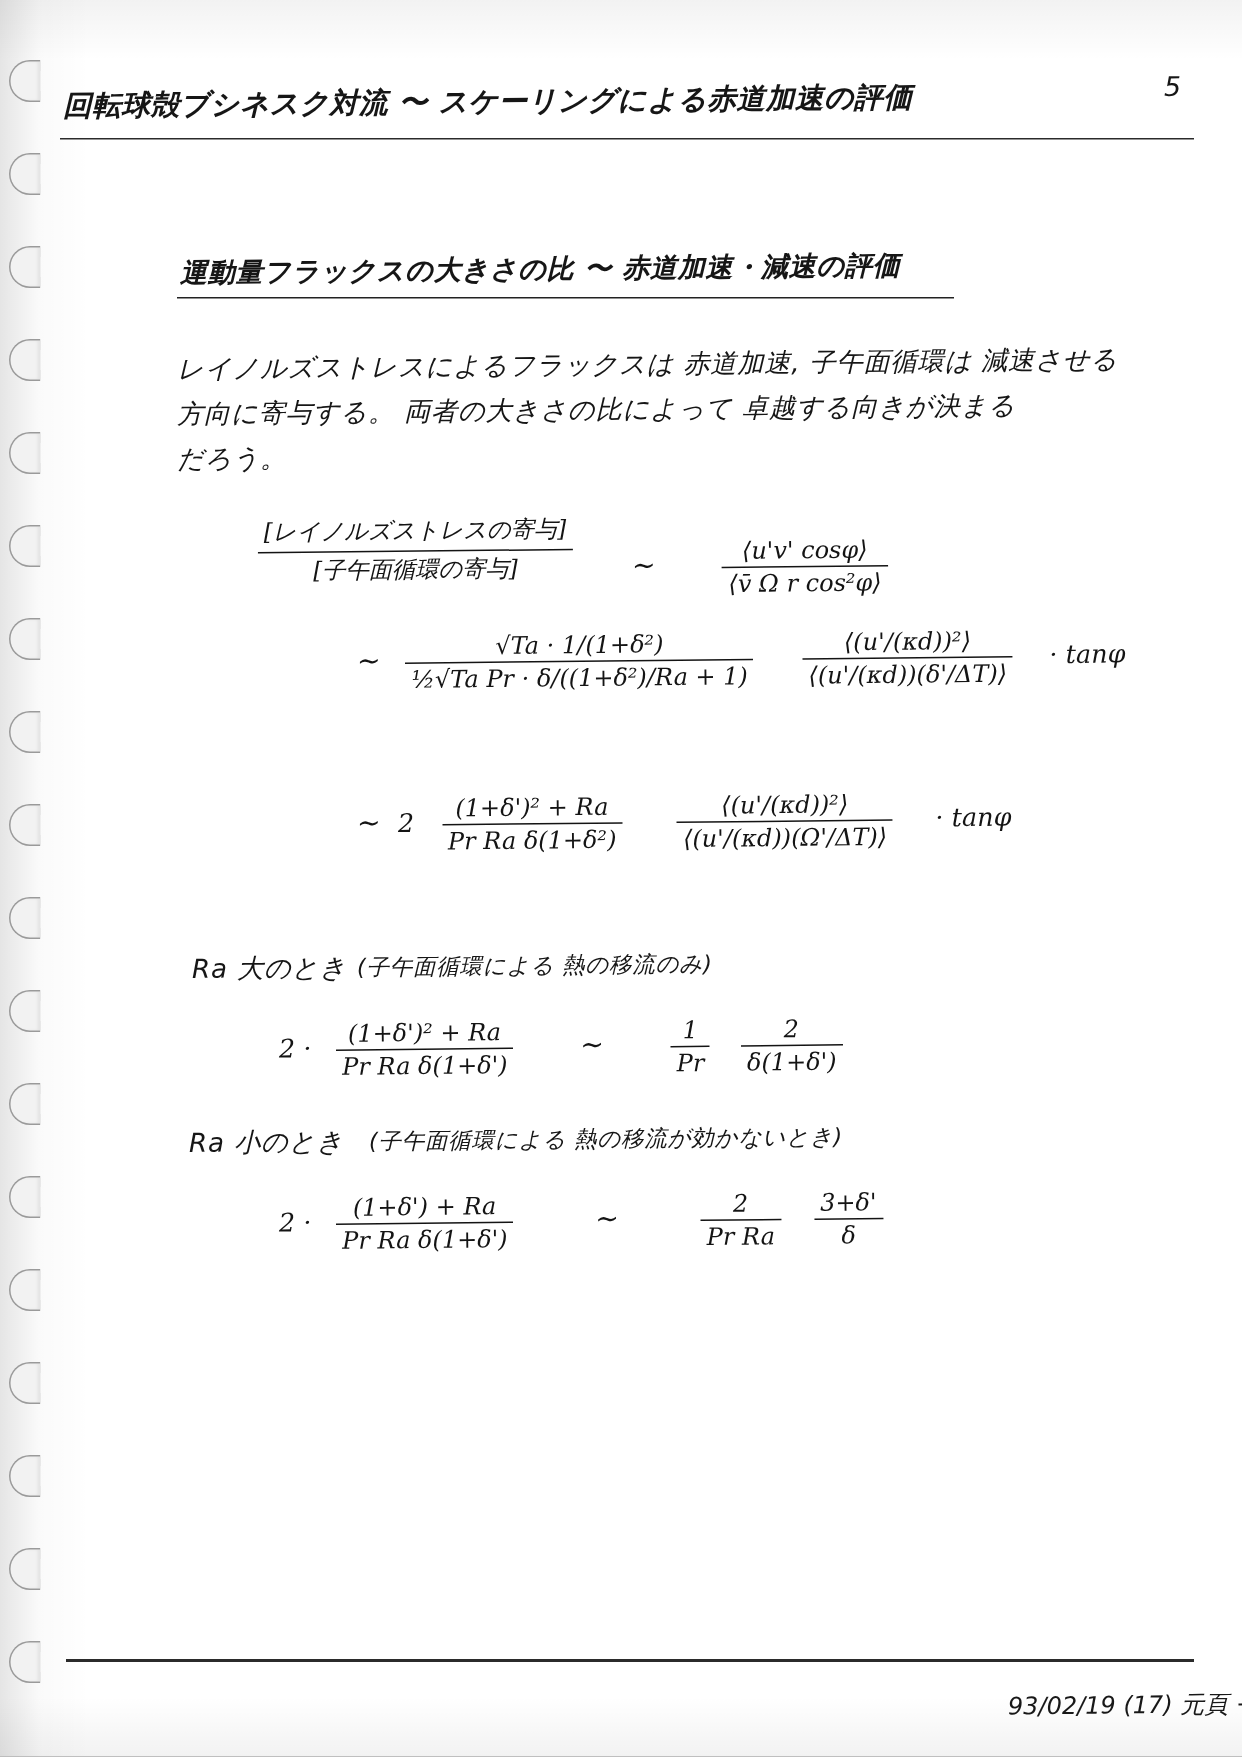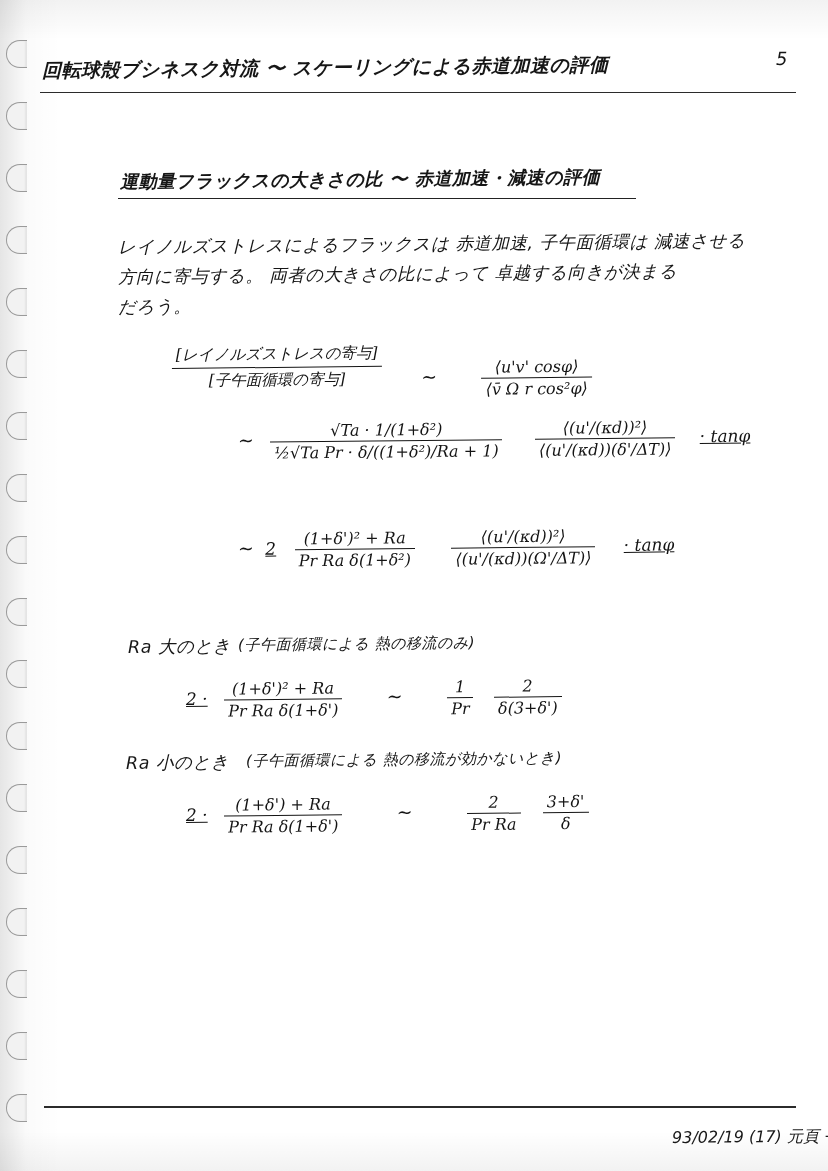--- a/index.html
+++ b/index.html
@@ -113,21 +113,20 @@
     font-size: 16px;
   }
   .tilde {
     display: inline-block;
     font-style: normal;
     font-size: 19px;
     margin: 0 6px;
   }
   .lbl {
     display: inline-block;
-    text-decoration: underline;
   }
   .bracketbox {
     display: inline-block;
     text-align: center;
   }
   .bracketbox .top {
     display: block;
     border-bottom: 1.4px solid #141414;
     padding: 0 4px 2px 4px;
     font-size: 15.5px;
@@ -240,21 +239,21 @@
       <span class="num">(1+δ')² + Ra</span>
       <span class="den">Pr Ra δ(1+δ')</span>
     </span>
     <span class="tilde" style="margin:0 34px;">∼</span>
     <span class="frac">
       <span class="num">1</span>
       <span class="den">Pr</span>
     </span>
     <span class="frac" style="margin-left:10px;">
       <span class="num">2</span>
-      <span class="den">δ(3+δ')</span>
+      <span class="den">δ(1+δ')</span>
     </span>
   </div>
 
   <div class="handwrite hw hw-body" style="left:126px; top:748px;">Ra 小のとき</div>
   <div class="handwrite hw hw-small" style="left:246px; top:752px;">(子午面循環による 熱の移流が効かないとき)</div>
 
   <div class="formula hw" style="left:186px; top:796px;">
     <span class="lbl" style="margin-right:6px;">2 ·</span>
     <span class="frac">
       <span class="num">(1+δ') + Ra</span>

